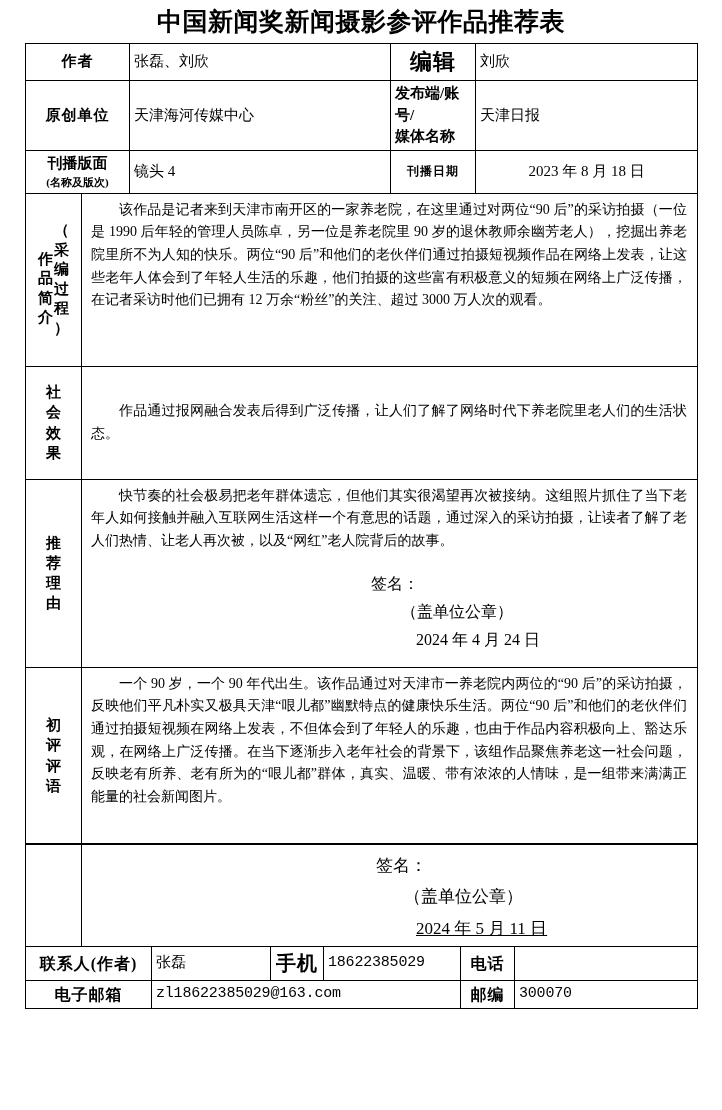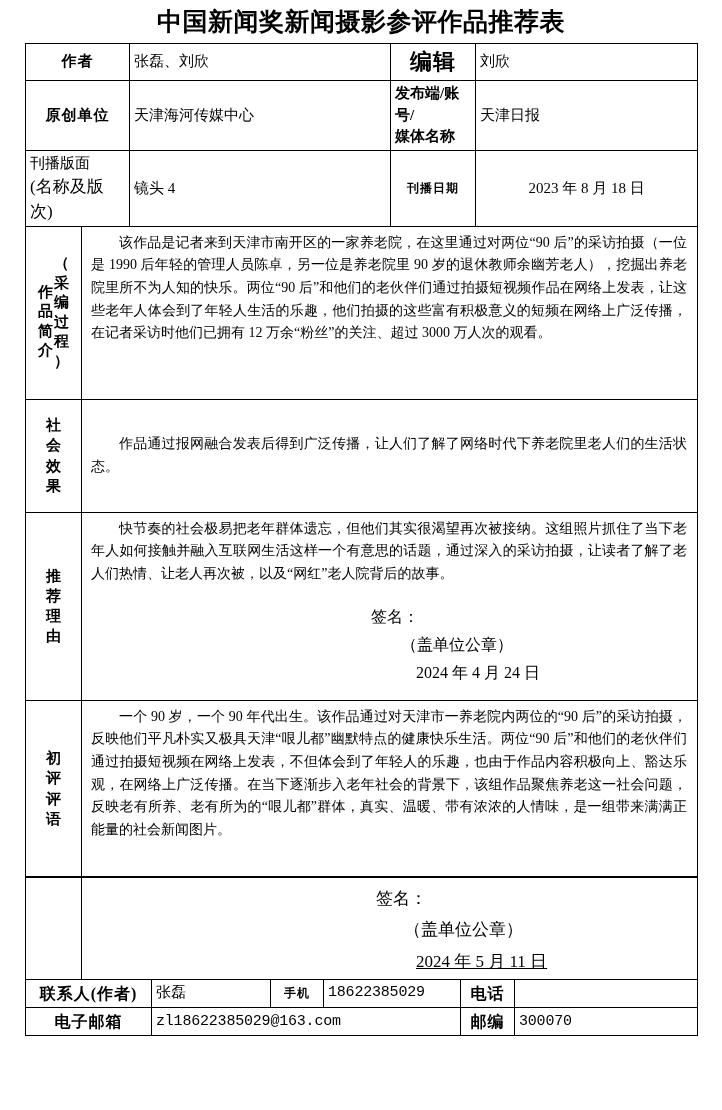--- a/index.html
+++ b/index.html
@@ -52,27 +52,27 @@
     white-space: nowrap;
   }
   .lbl-sm {
     text-align: left;
     font-weight: bold;
     font-size: 12px;
     line-height: 1.3;
     letter-spacing: 0px;
   }
   .lbl-two {
-    text-align: left;
-    font-weight: normal;
+    text-align: center;
+    font-weight: bold;
     font-size: 17px;
     line-height: 1.25;
   }
   .lbl-two .sub {
-    font-size: 17px;
+    font-size: 11px;
     letter-spacing: 0px;
   }
   .val {
     text-align: left;
     padding-left: 7px;
     font-size: 15px;
   }
   .val-c {
     text-align: center;
     font-size: 15px;
@@ -309,21 +309,21 @@
       <col style="width:119px">
       <col style="width:53px">
       <col style="width:137px">
       <col style="width:54px">
       <col style="width:183px">
     </colgroup>
     <tbody>
       <tr>
         <td class="lbl" style="font-size:16px">联系人(作者)</td>
         <td class="val">张磊</td>
-        <td class="lbl" style="font-size:12px">手机</td>
+        <td class="lbl" style="font-size:20px">手机</td>
         <td class="val mono-val">18622385029</td>
         <td class="lbl" style="font-size:16px">电话</td>
         <td class="val"></td>
       </tr>
       <tr>
         <td class="lbl" style="font-size:16px">电子邮箱</td>
         <td class="val mono-val" colspan="3">zl18622385029@163.com</td>
         <td class="lbl" style="font-size:16px">邮编</td>
         <td class="val mono-val">300070</td>
       </tr>

